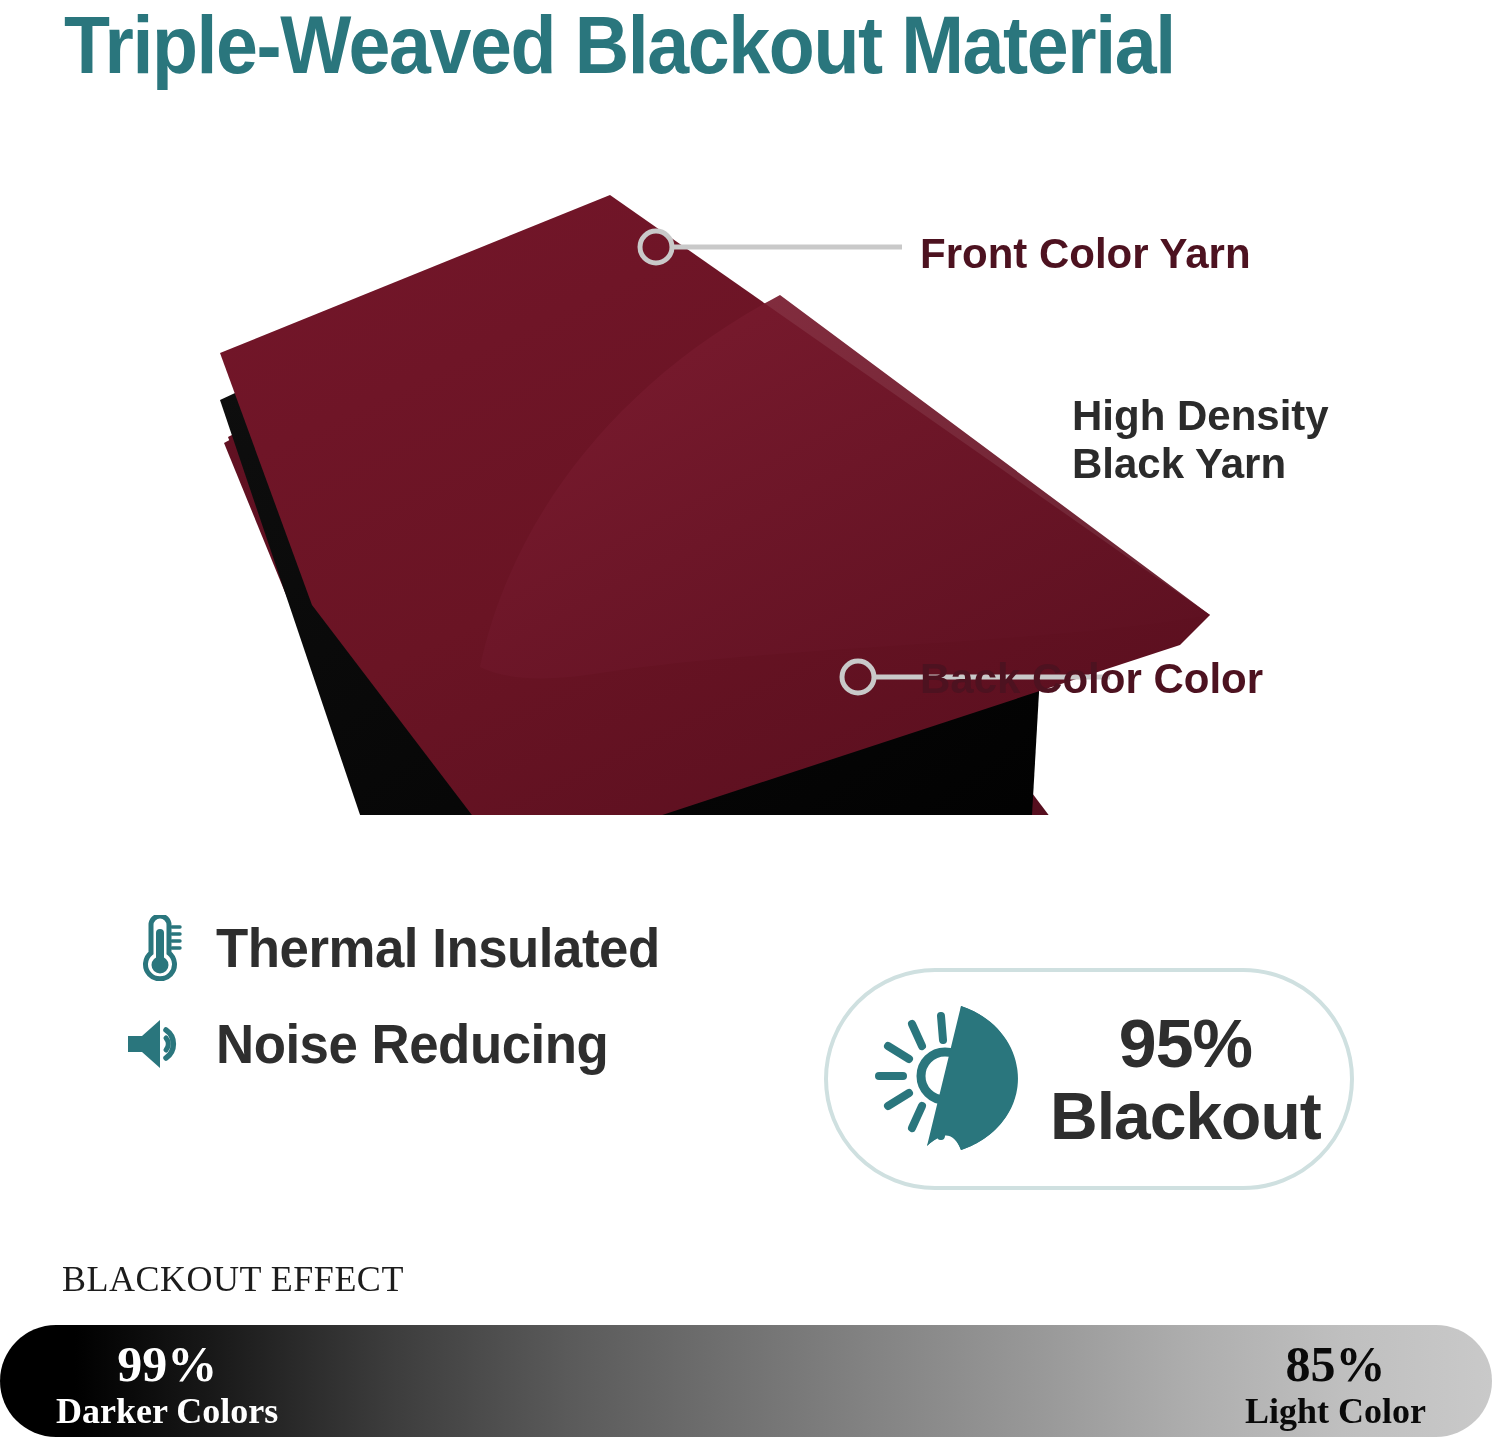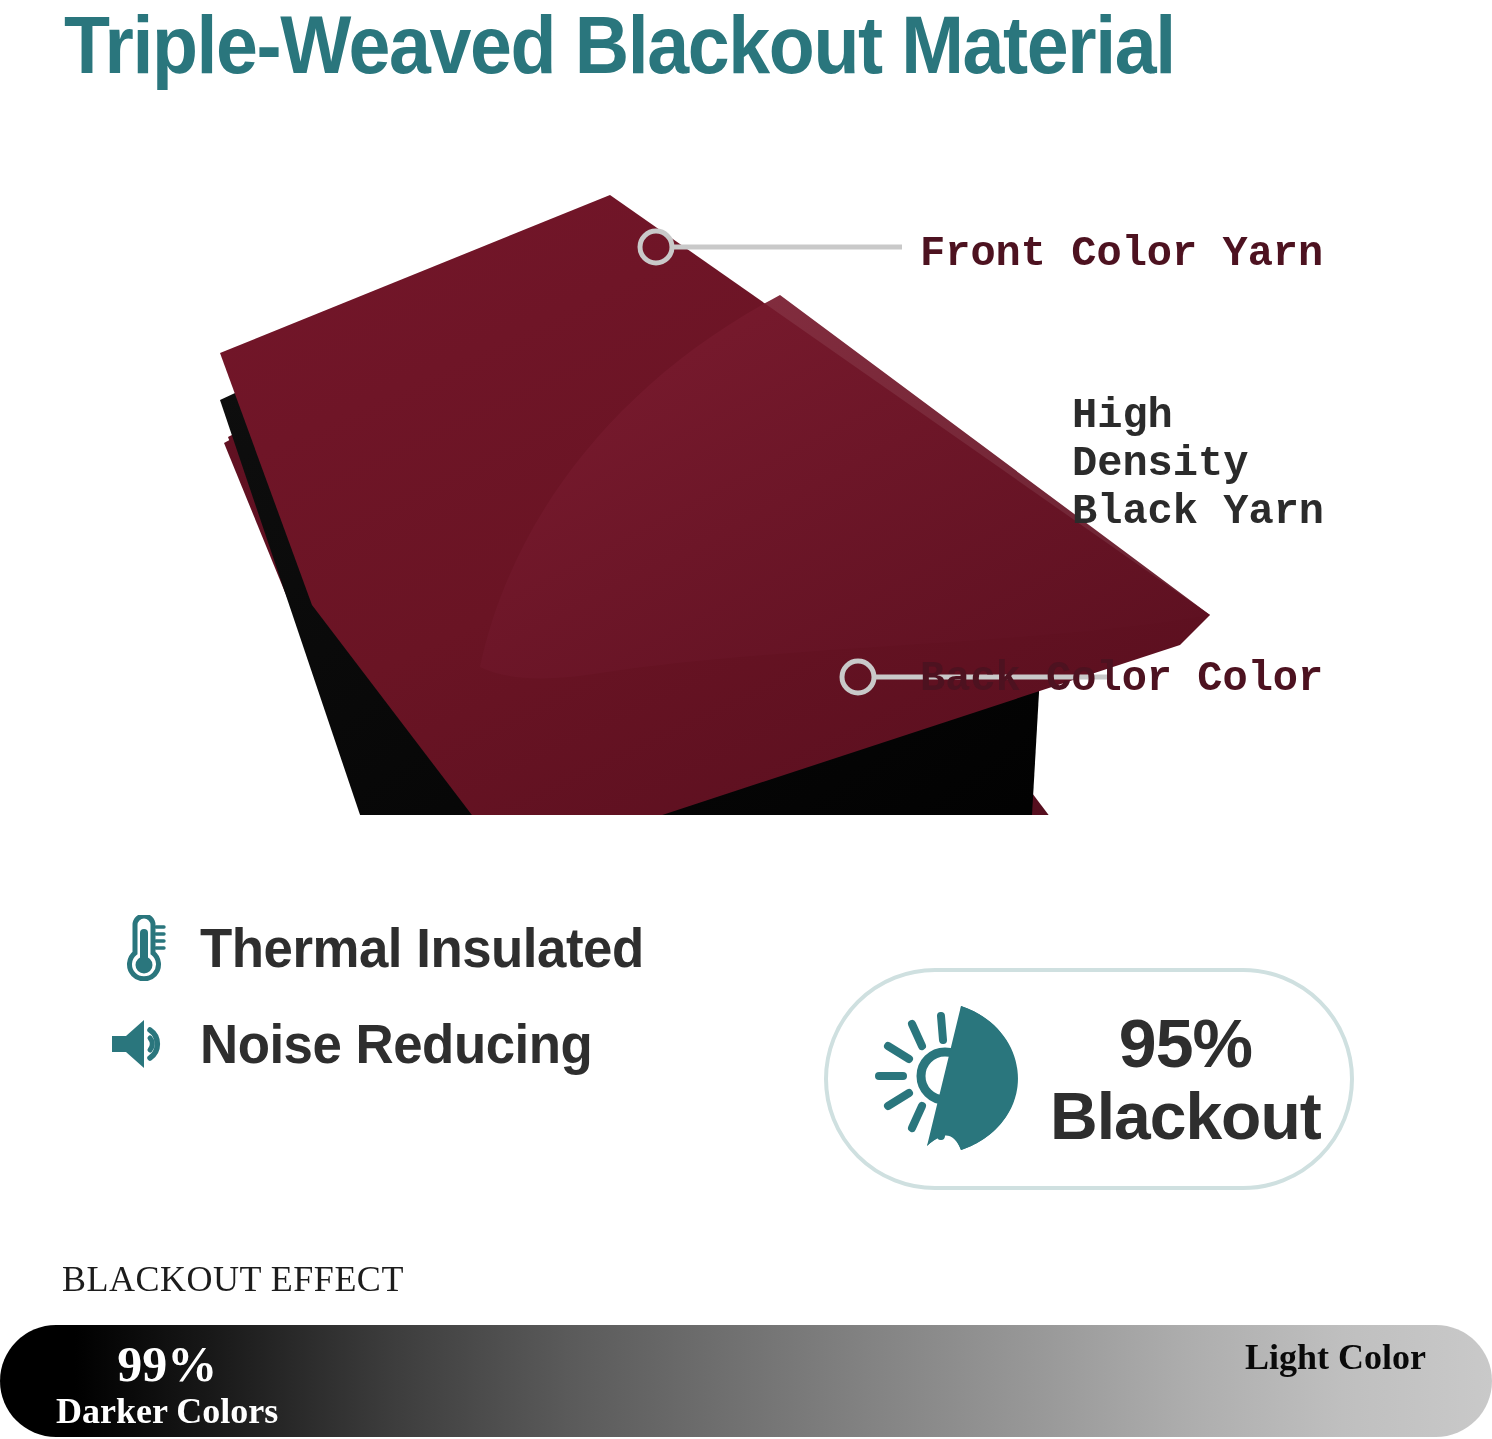--- a/index.html
+++ b/index.html
@@ -38,37 +38,37 @@
     position: absolute;
     left: 180px;
     top: 175px;
     width: 1130px;
     height: 640px;
   }
   .diagram svg { display: block; }
 
   .layer-label {
     position: absolute;
-    font-family: Liberation Mono, monospace;
+    font-family: Liberation Sans, sans-serif;
     font-weight: bold;
     font-size: 42px;
     line-height: 48px;
     white-space: nowrap;
   }
   .layer-label.maroon { color: #4d1220; }
   .layer-label.dark   { color: #2b2b2b; white-space: normal; width: 300px; }
 
   #label-front { left: 920px; top: 230px; }
   #label-middle { left: 1072px; top: 392px; }
   #label-back  { left: 920px; top: 655px; }
 
   
   .features {
     position: absolute;
-    left: 100px;
+    left: 116px;
     top: 900px;
     width: 680px;
   }
   .feature-row {
     display: flex;
     align-items: center;
     height: 96px;
   }
   .feature-icon {
     width: 78px;
@@ -320,14 +320,15 @@
 <div class="effect-heading">BLACKOUT EFFECT</div>
 
 <div class="gradient-bar"></div>
 
 <div class="bar-left">
   <span class="bar-pct">99%</span>
   <span class="bar-sub">Darker Colors</span>
 </div>
 
 <div class="bar-right">
+  <span class="bar-pct">85%</span>
   <span class="bar-sub">Light Color</span>
 </div>
 
 </body></html>

